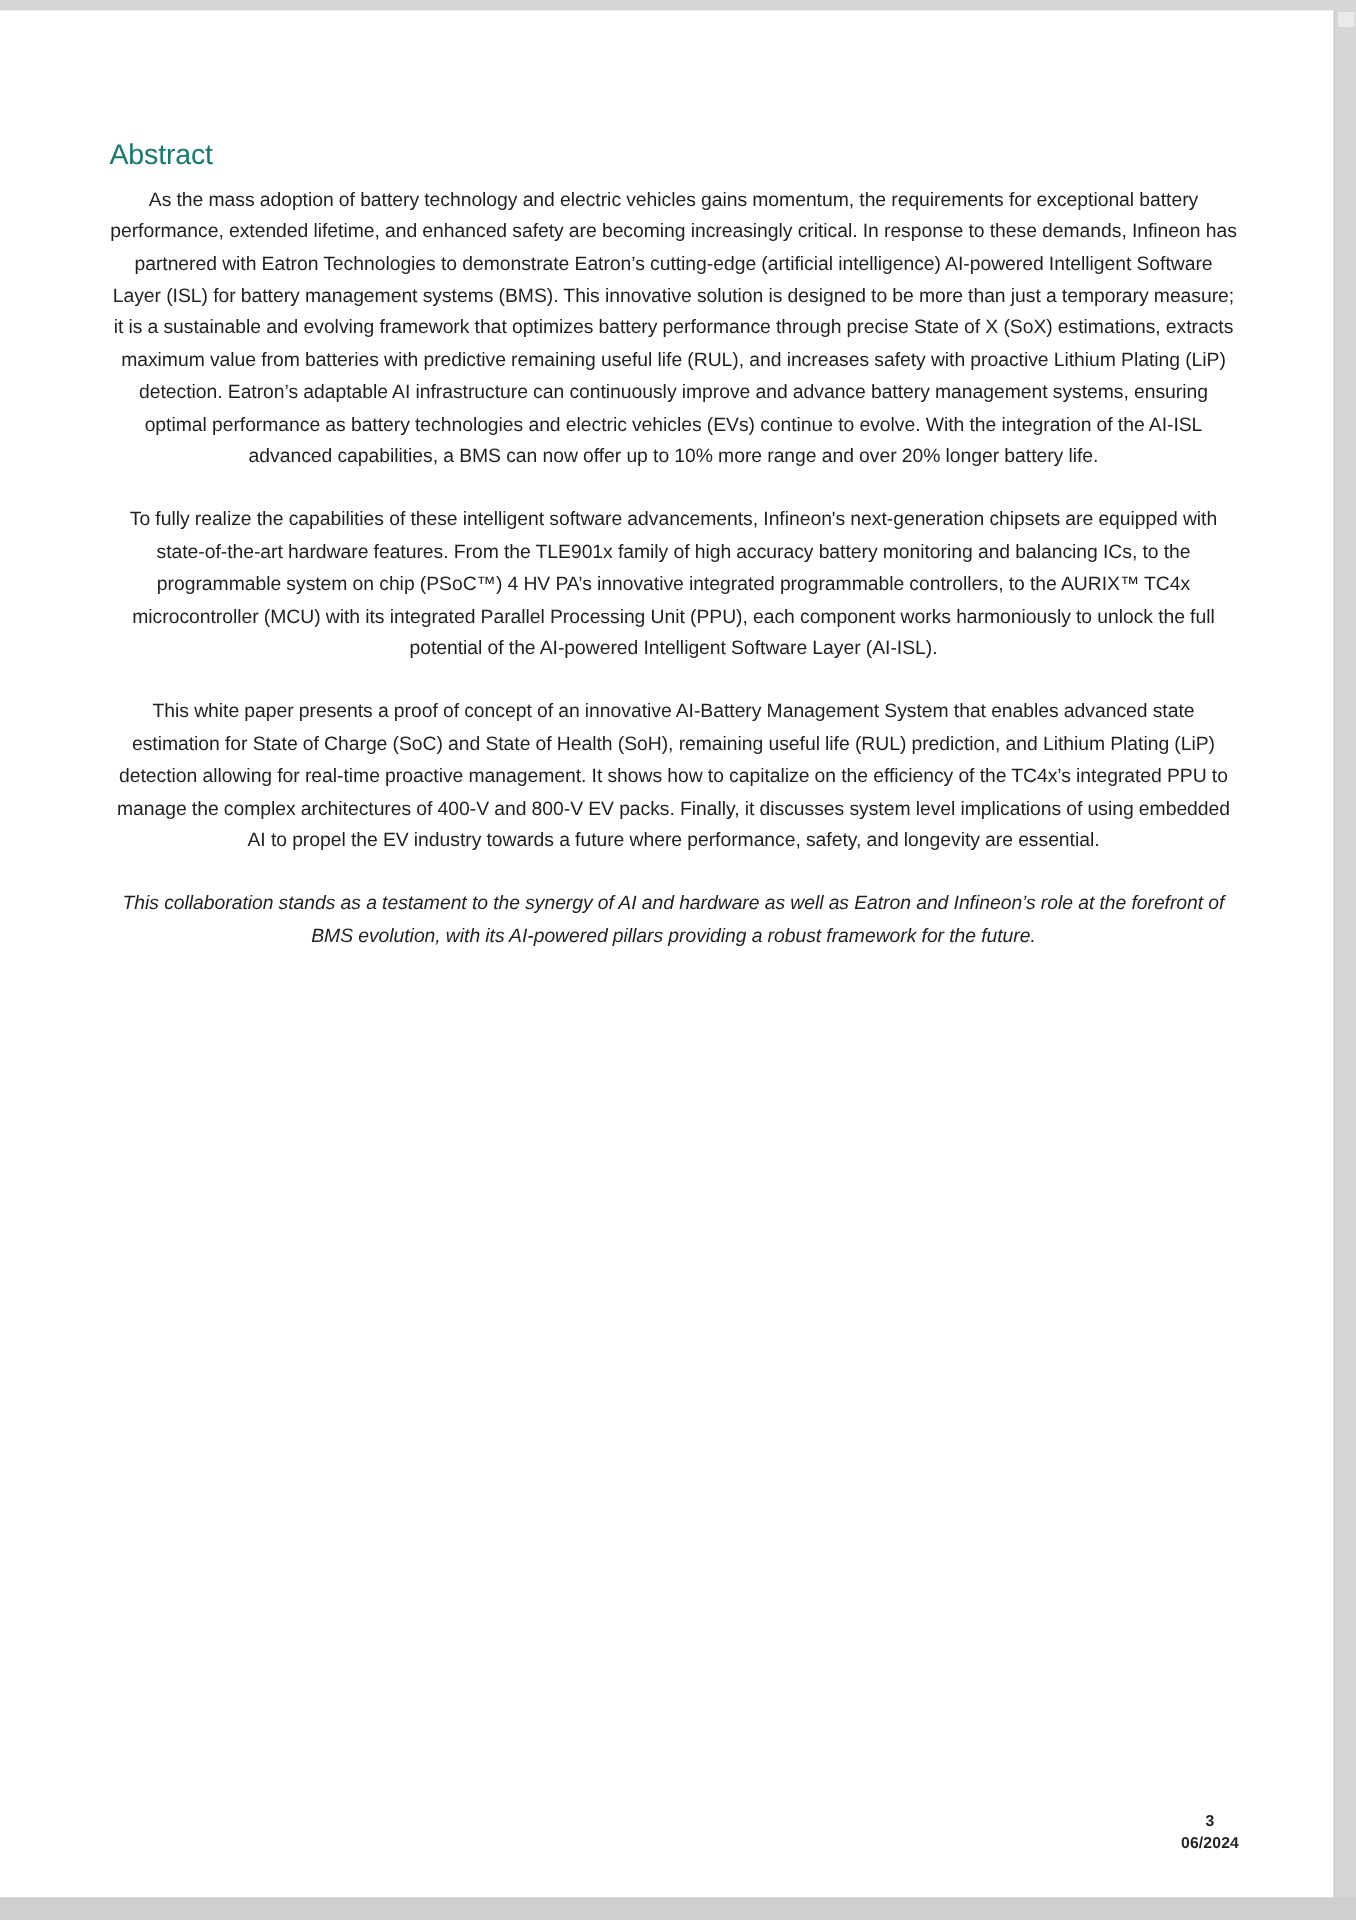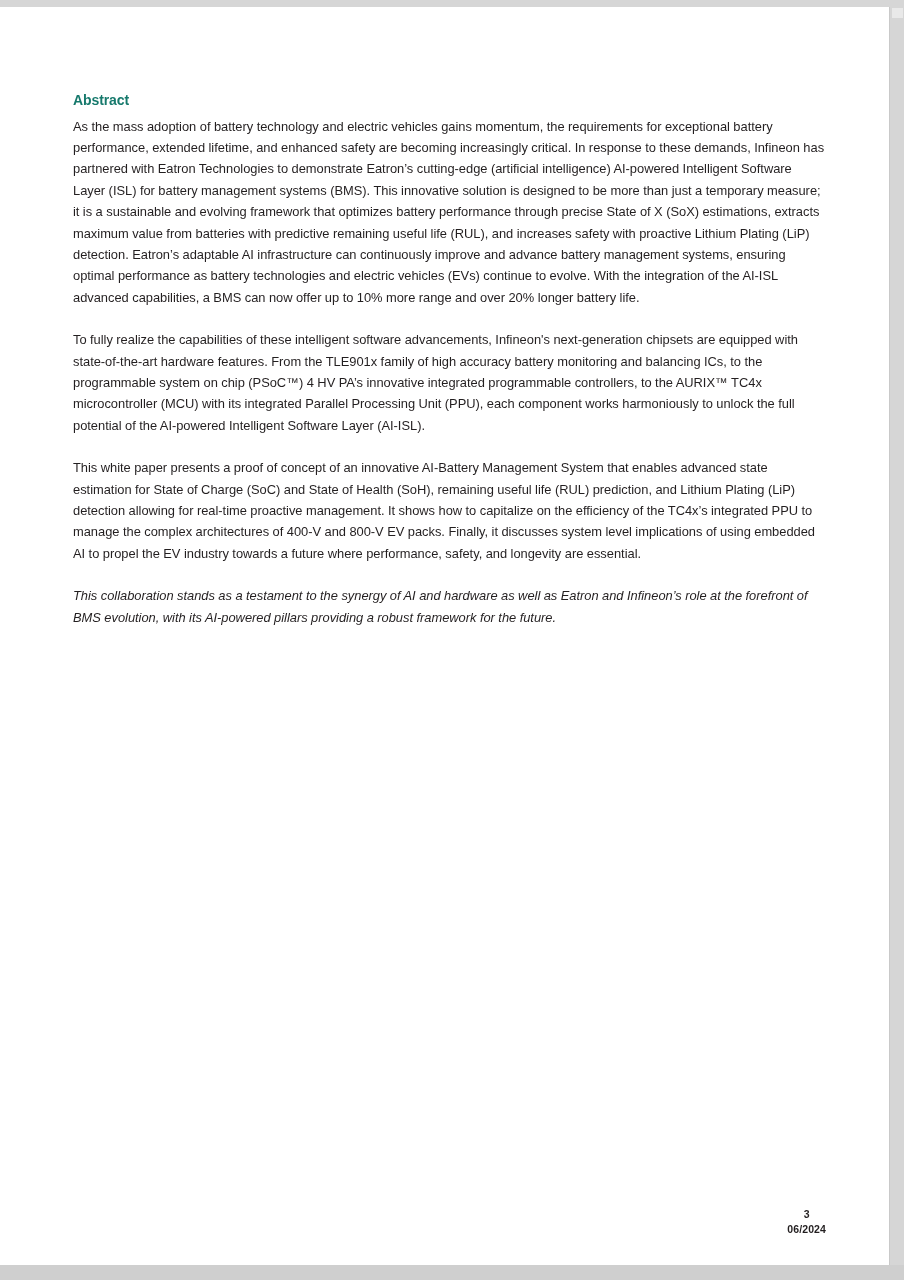--- a/index.html
+++ b/index.html
@@ -70,33 +70,33 @@
 
   .content {
     position: absolute;
     left: 73px;
     top: 85px;
     width: 752px;
   }
 
   h1.section-heading {
     margin: 0 0 6px 0;
-    font-size: 14px;
-    font-weight: bold;
+    font-size: 19px;
+    font-weight: normal;
     color: #16796c;
     letter-spacing: -0.1px;
     line-height: 1.25;
   }
 
   p.body-para {
     margin: 0 0 21px 0;
     font-size: 12.9px;
     line-height: 21.4px;
     color: #231f20;
-    text-align: left;
+    text-align: center;
     letter-spacing: -0.02px;
     word-spacing: -0.1px;
   }
   p.body-para:last-child { margin-bottom: 0; font-style: italic; }
 
   
   .footer {
     position: absolute;
     right: 63px;
     bottom: 28px;

